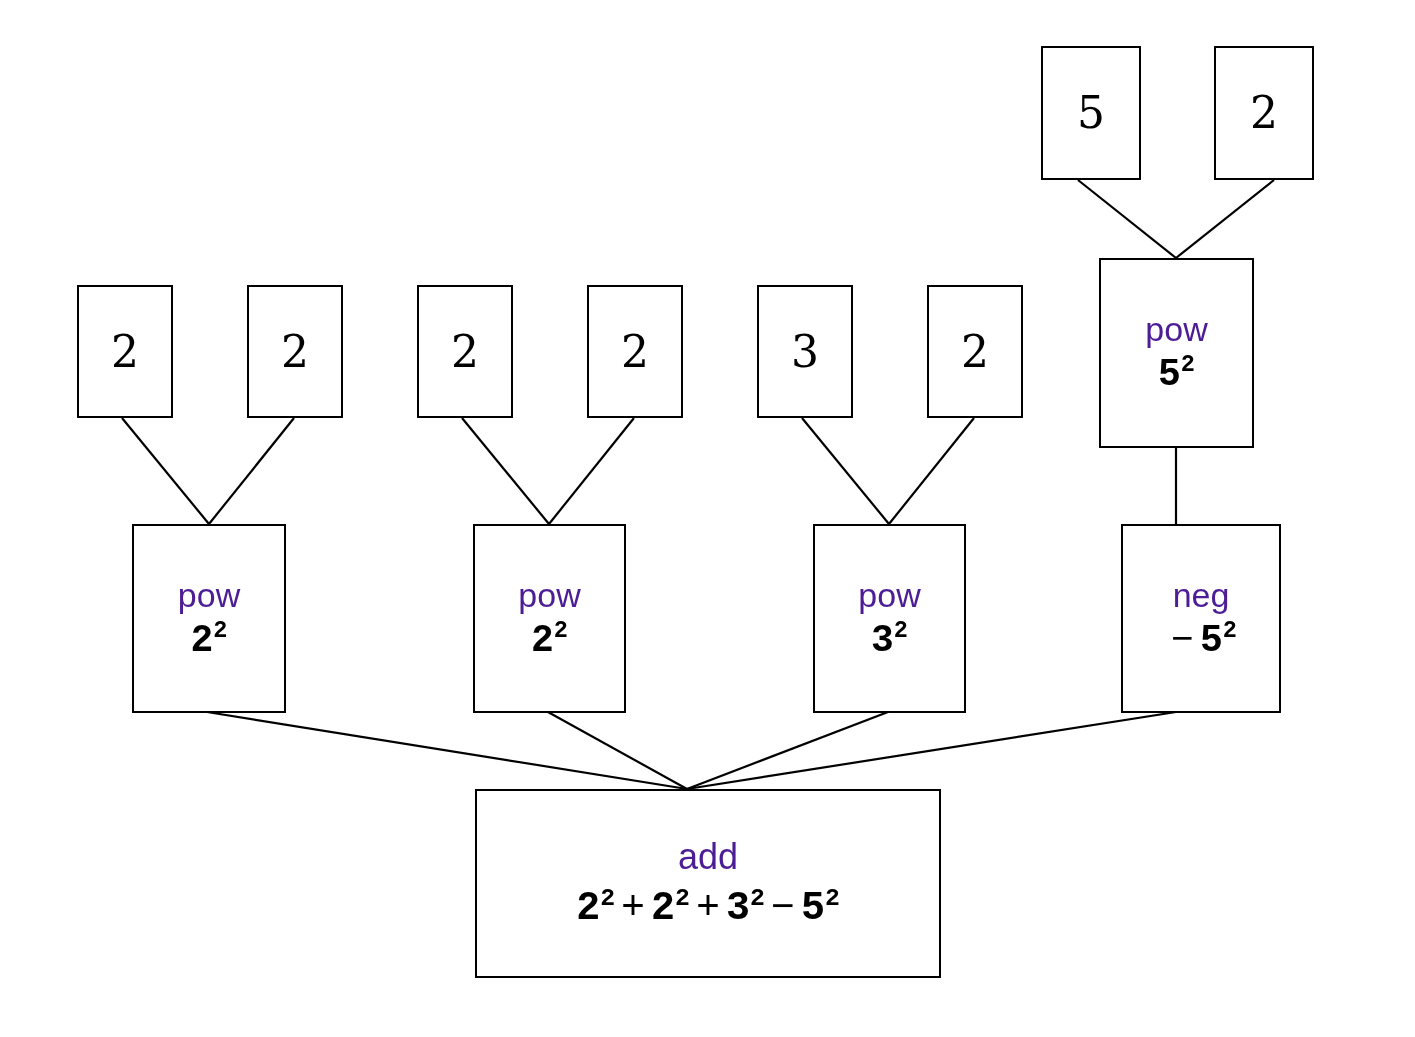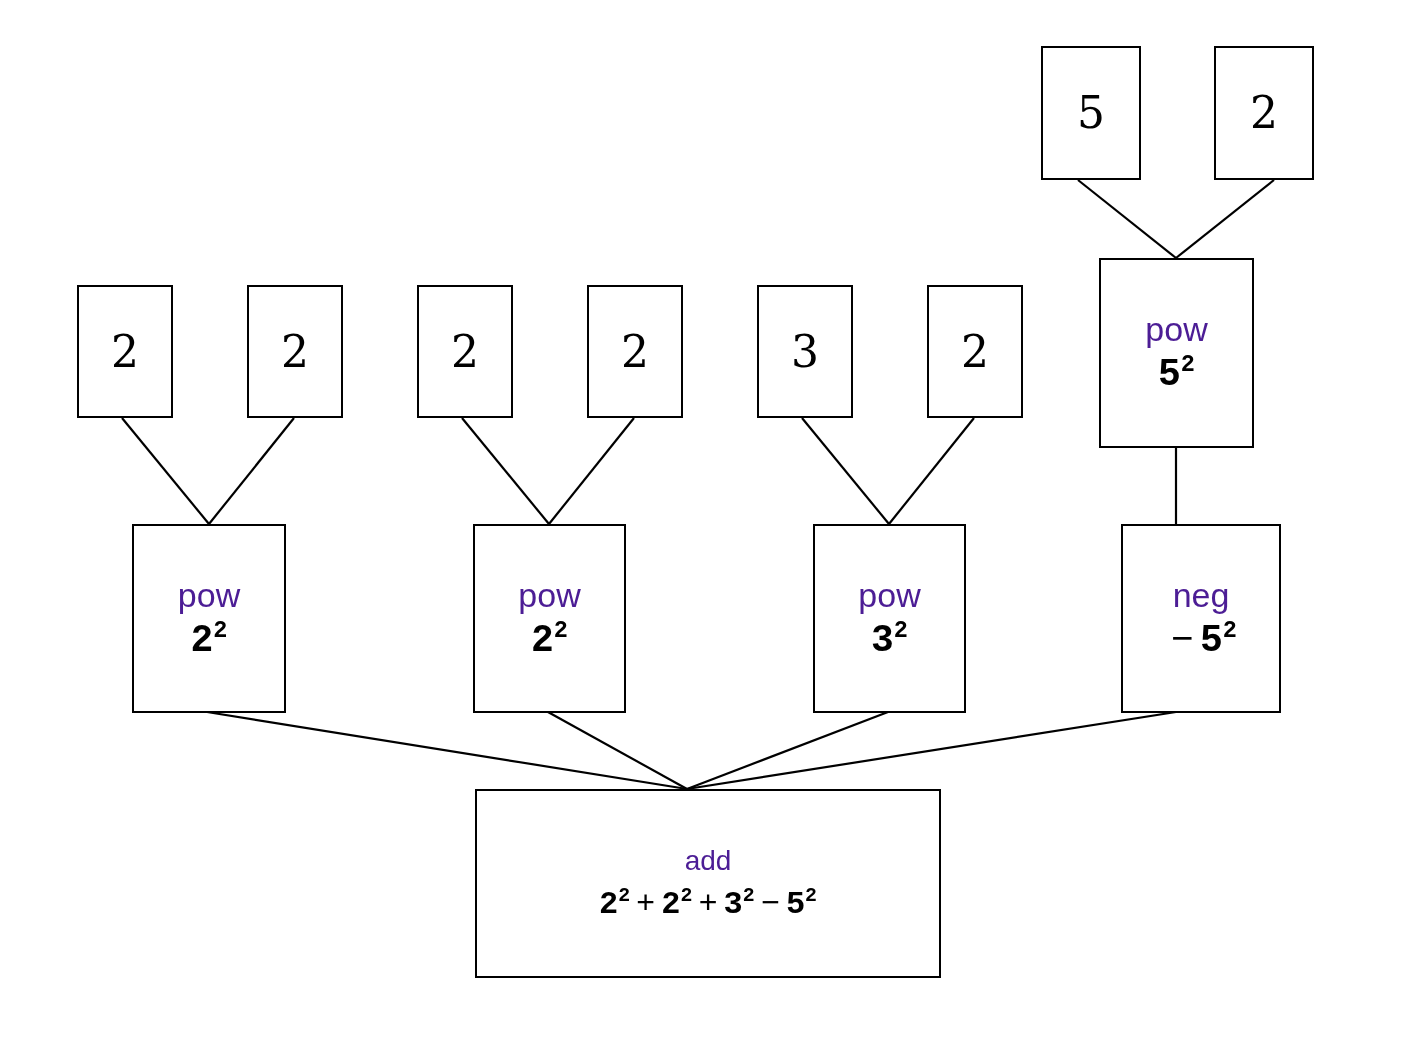--- a/index.html
+++ b/index.html
@@ -60,22 +60,22 @@
   }
   .op-expr sup {
     font-size: 0.62em;
     vertical-align: super;
     line-height: 0;
   }
   .op-expr .sym {
     font-weight: normal;
     padding: 0 6px;
   }
-  #add-node .op-name { font-size: 28px; margin-bottom: 14px; }
-  #add-node .op-expr { font-size: 32px; }
+  #add-node .op-name { font-size: 36px; margin-bottom: 14px; }
+  #add-node .op-expr { font-size: 40px; }
   .edge {
     stroke: #000000;
     stroke-width: 2.2;
     fill: none;
   }
 </style>
 </head>
 <body>
 
 <div id="canvas">

